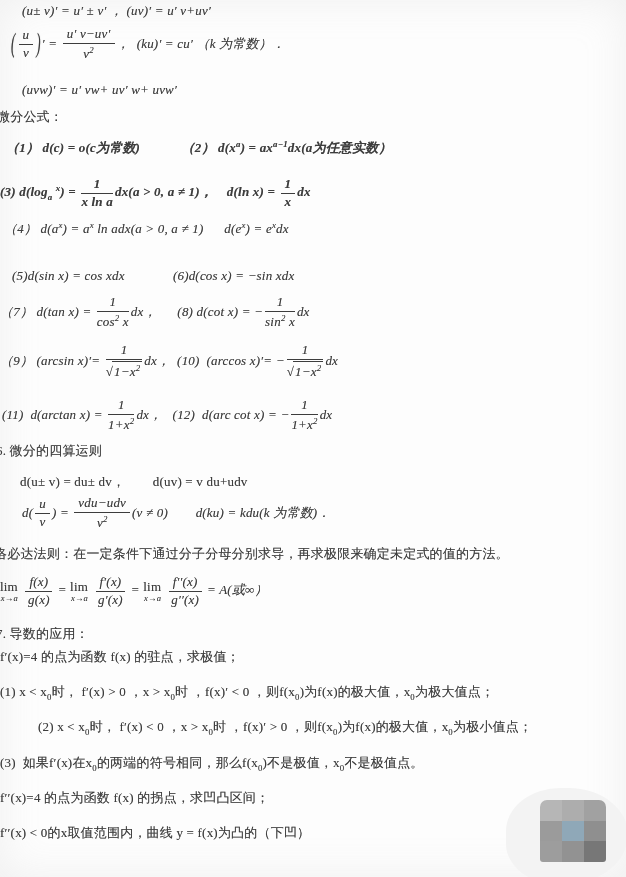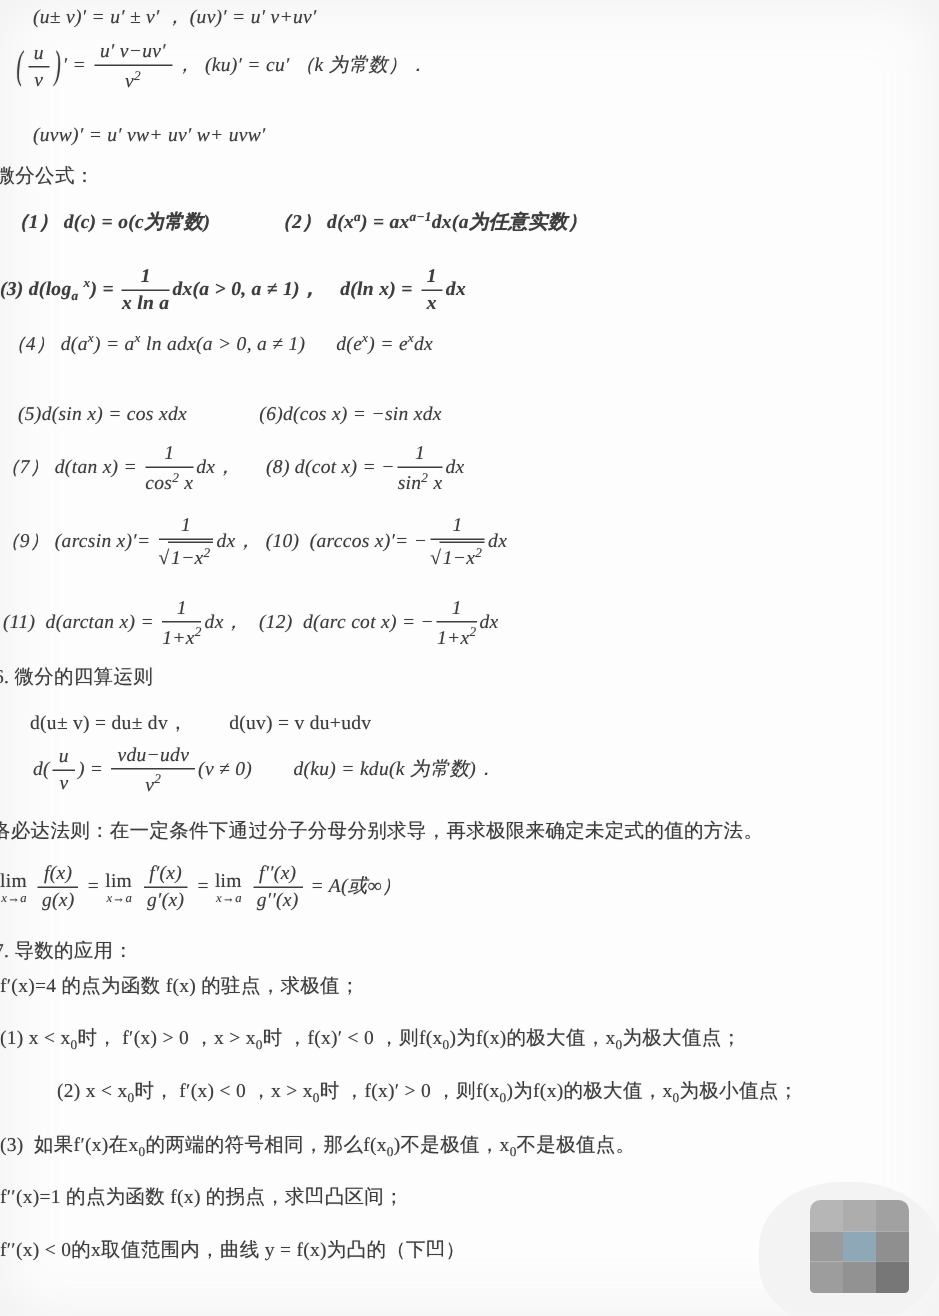--- a/index.html
+++ b/index.html
@@ -100,21 +100,21 @@
       <div class="line" style="left: -4px; top: 443px;">6. 微分的四算运则</div>
       <div class="line" style="left: 20px; top: 474px; font-family: Liberation Serif, serif;">d(u± v) = du± dv，        d(uv) = v du+udv</div>
       <div class="line it" style="left: 22px; top: 496px;">d(<span class="frac"><span class="num">u</span><span class="den">v</span></span>) = <span class="frac"><span class="num">vdu−udv</span><span class="den">v<sup>2</sup></span></span>(v ≠ 0)        d(ku) = kdu(k 为常数)．</div>
       <div class="line" style="left: -6px; top: 546px;">洛必达法则：在一定条件下通过分子分母分别求导，再求极限来确定未定式的值的方法。</div>
       <div class="line it" style="left: 0px; top: 575px;"><span class="lim"><span class="top">lim</span><span class="under">x→a</span></span> <span class="frac"><span class="num">f(x)</span><span class="den">g(x)</span></span> = <span class="lim"><span class="top">lim</span><span class="under">x→a</span></span> <span class="frac"><span class="num">f′(x)</span><span class="den">g′(x)</span></span> = <span class="lim"><span class="top">lim</span><span class="under">x→a</span></span> <span class="frac"><span class="num">f′′(x)</span><span class="den">g′′(x)</span></span> = A(或∞）</div>
       <div class="line" style="left: -4px; top: 626px;">7. 导数的应用：</div>
       <div class="line" style="left: 0px; top: 649px;">f′(x)=4 的点为函数 f(x) 的驻点，求极值；</div>
       <div class="line" style="left: 0px; top: 684px;">(1) x &lt; x<sub>0</sub>时， f′(x) &gt; 0 ，x &gt; x<sub>0</sub>时 ，f(x)′ &lt; 0 ，则f(x<sub>0</sub>)为f(x)的极大值，x<sub>0</sub>为极大值点；</div>
       <div class="line" style="left: 0px; top: 719px; margin-left: 38px;">(2) x &lt; x<sub>0</sub>时， f′(x) &lt; 0 ，x &gt; x<sub>0</sub>时 ，f(x)′ &gt; 0 ，则f(x<sub>0</sub>)为f(x)的极大值，x<sub>0</sub>为极小值点；</div>
       <div class="line" style="left: 0px; top: 755px;">(3)  如果f′(x)在x<sub>0</sub>的两端的符号相同，那么f(x<sub>0</sub>)不是极值，x<sub>0</sub>不是极值点。</div>
-      <div class="line" style="left: 0px; top: 790px;">f′′(x)=1 的点为函数 f(x) 的拐点，求凹凸区间；</div>
+      <div class="line" style="left: 0px; top: 790px;">f′′(x)=4 的点为函数 f(x) 的拐点，求凹凸区间；</div>
       <div class="line" style="left: 0px; top: 825px;">f′′(x) &lt; 0的x取值范围内，曲线 y = f(x)为凸的（下凹）</div>
     </div>
   <div class="watermark" id="wm" style="left: 540px; top: 800px;">
     <div class="wm-glow"></div>
     <div class="wm-grid" id="wm-grid">
         <div class="wm-cell" style="background: rgb(182, 182, 182);"></div>
         <div class="wm-cell" style="background: rgb(173, 173, 173);"></div>
         <div class="wm-cell" style="background: rgb(161, 161, 161);"></div>
         <div class="wm-cell" style="background: rgb(155, 155, 155);"></div>
         <div class="wm-cell" style="background: rgb(143, 168, 184);"></div>

